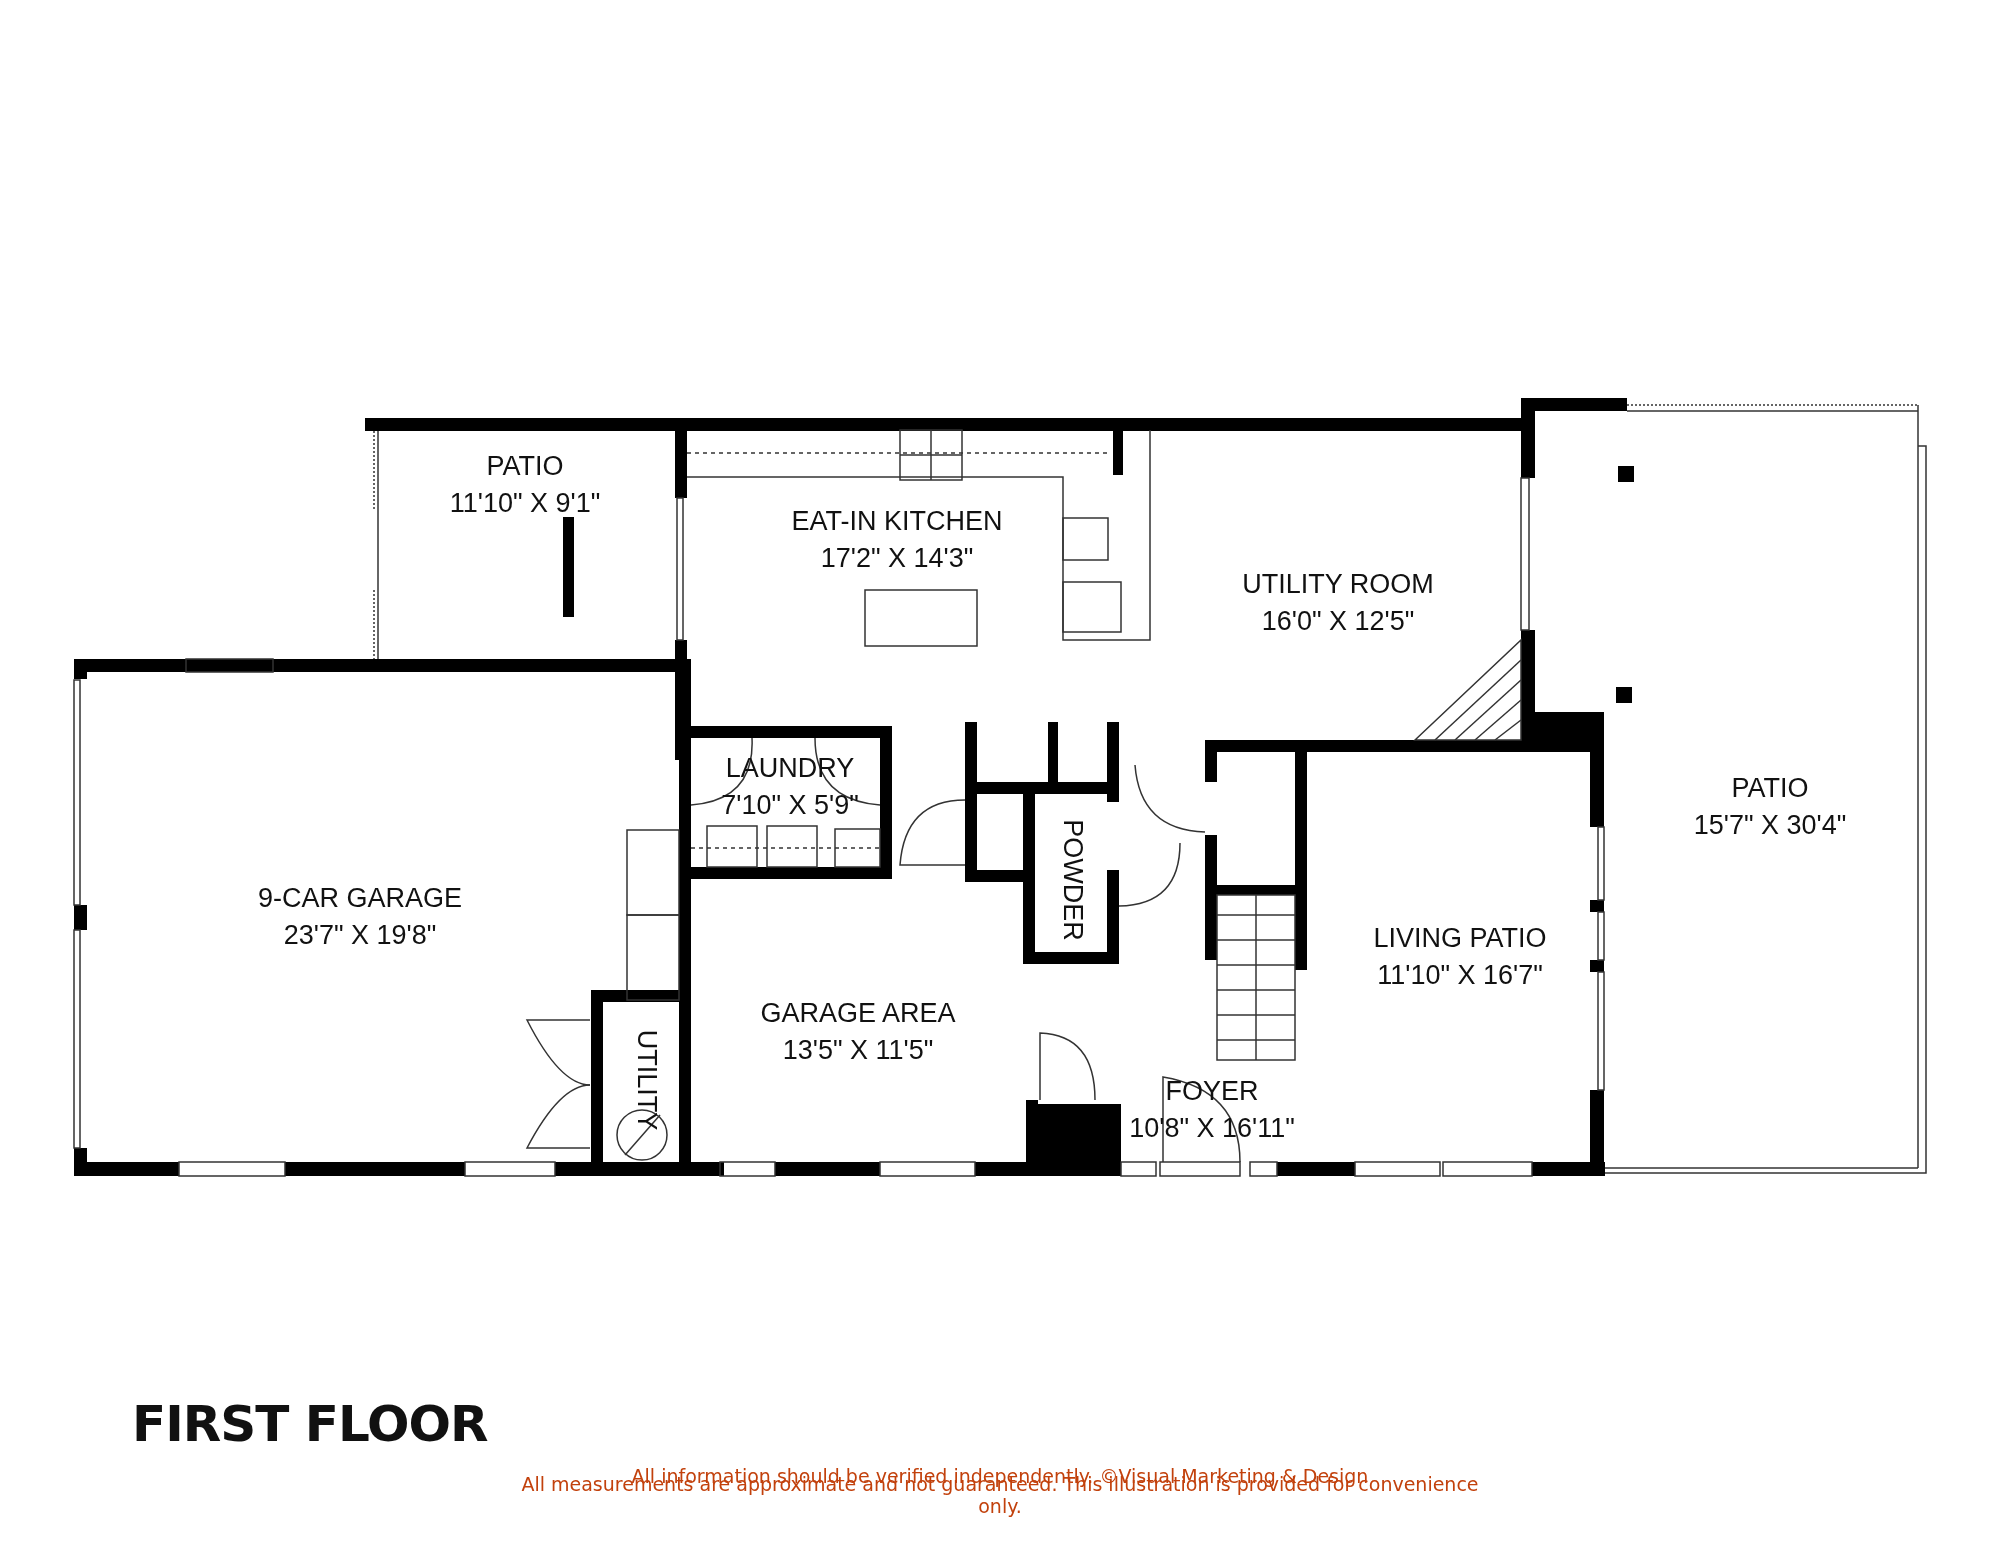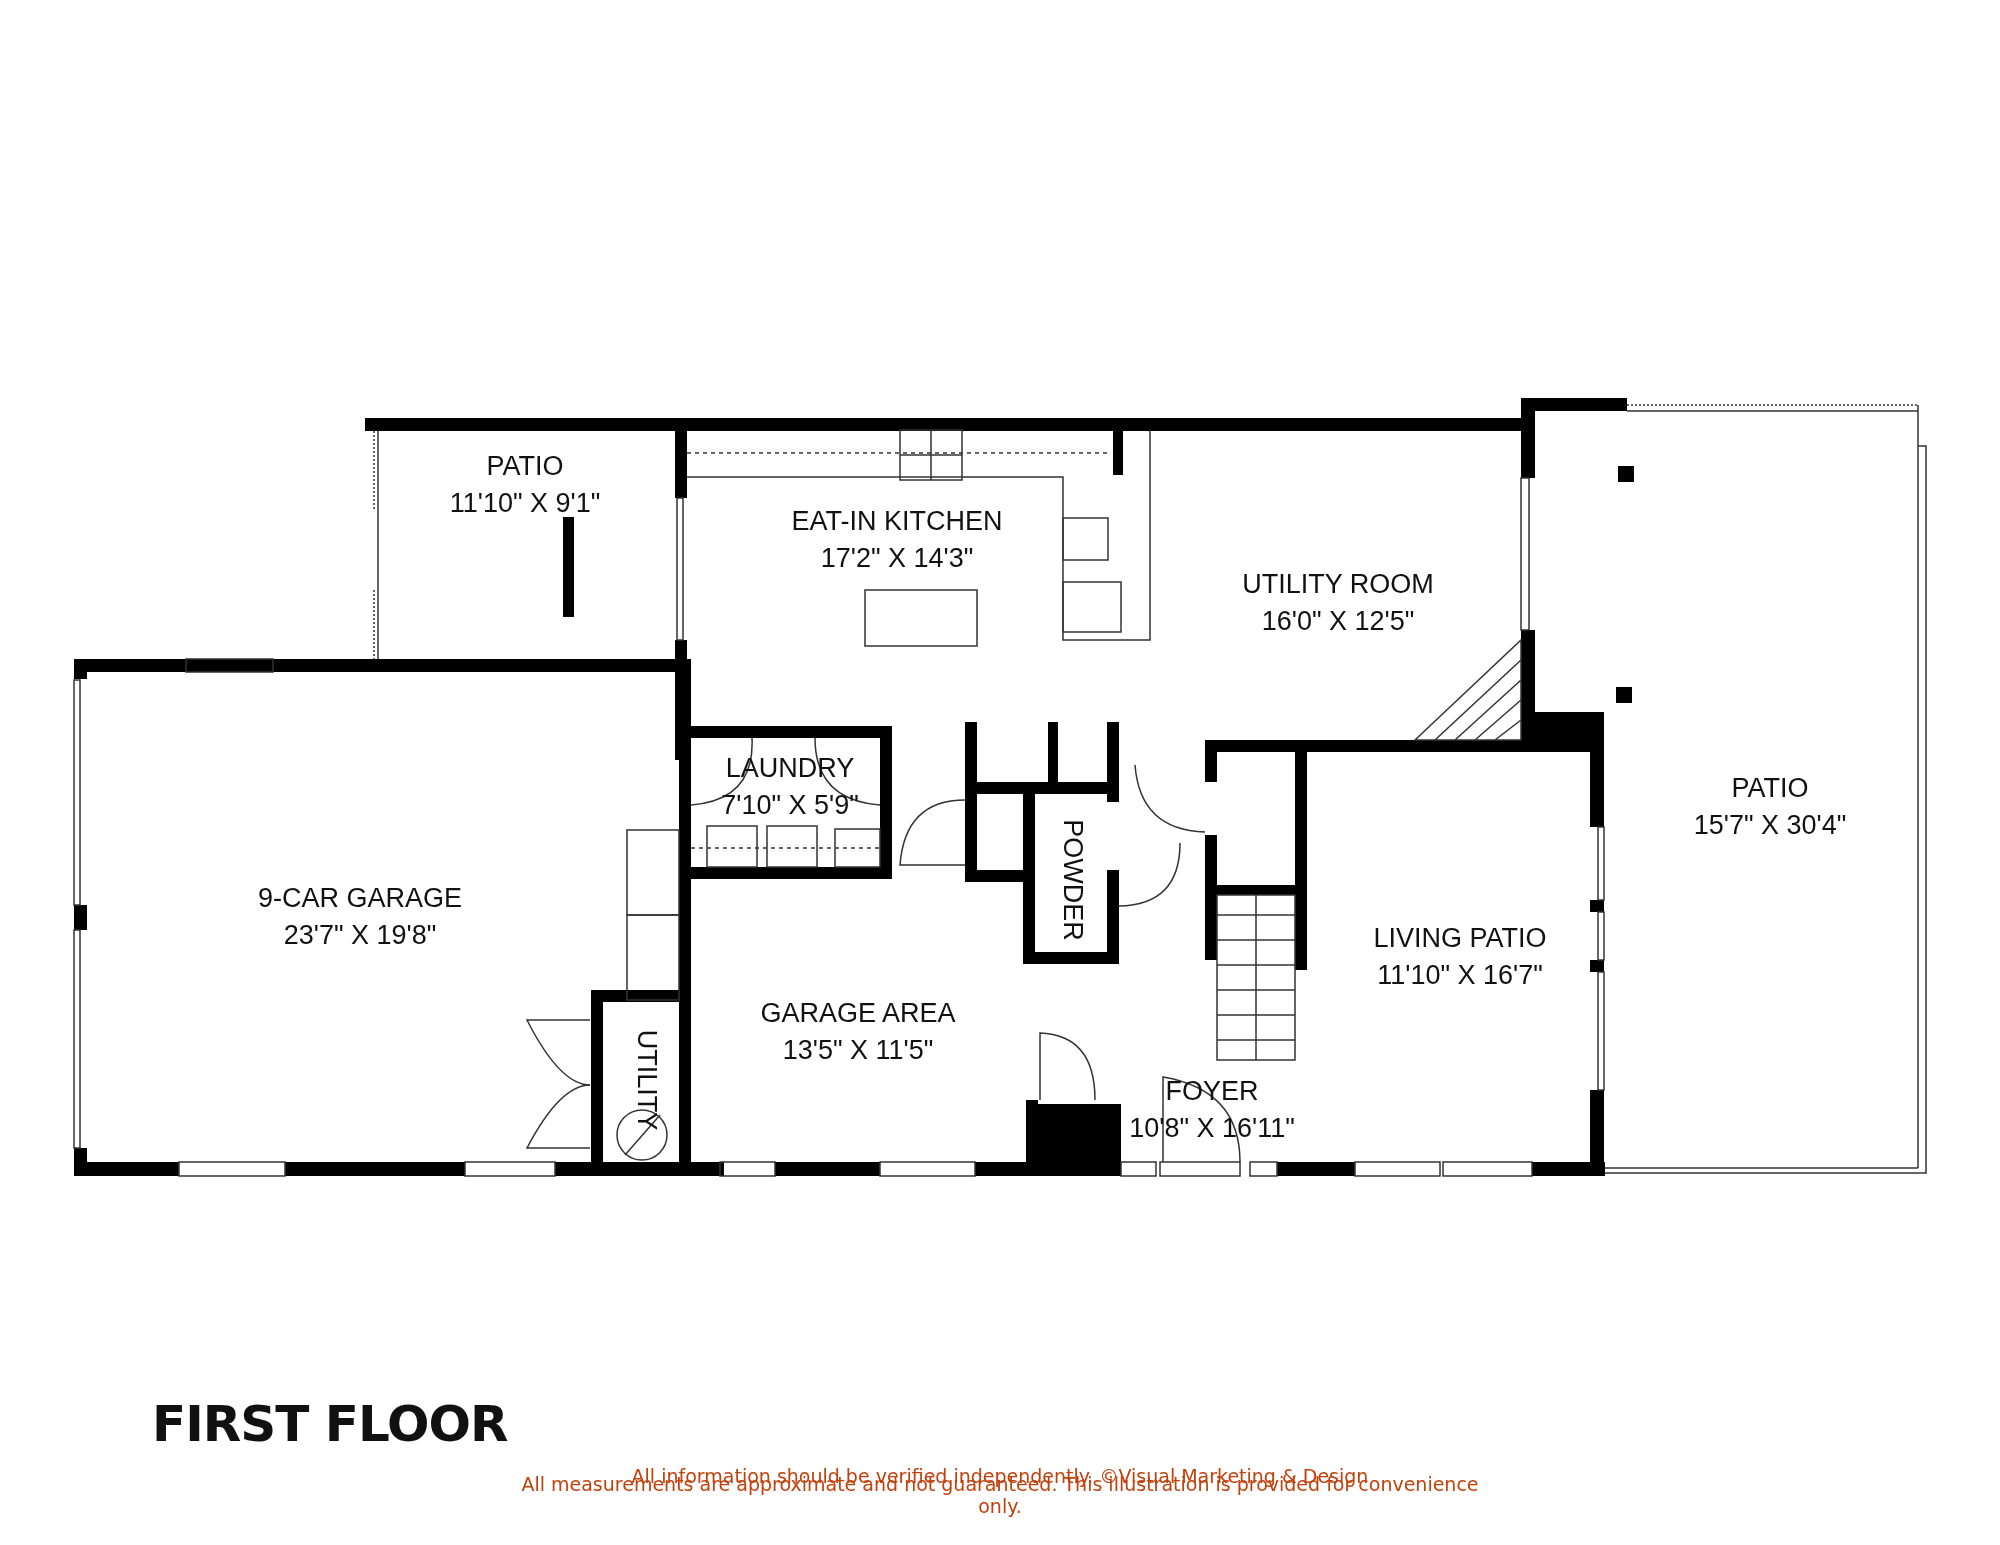--- a/index.html
+++ b/index.html
@@ -1,20 +1,20 @@
 <!DOCTYPE html>
 <html><head>
 <meta charset="utf-8">
 <style>
   html,body{margin:0;padding:0;background:#fff;}
   body{width:2000px;height:1545px;position:relative;overflow:hidden;font-family:"Liberation Sans",sans-serif;}
   #plan{position:absolute;left:0;top:0;width:2000px;height:1545px;}
   .room-label{position:absolute;text-align:center;color:#111;font-size:27px;line-height:37px;white-space:nowrap;transform:translateX(-50%);}
   .room-label.vert{transform:translate(-50%,-50%) rotate(90deg);line-height:30px;}
-  .title{position:absolute;left:152px;top:1395px;font-family:"DejaVu Sans",sans-serif;font-weight:bold;font-size:50px;color:#111;letter-spacing:-1px;}
+  .title{position:absolute;left:132px;top:1395px;font-family:"DejaVu Sans",sans-serif;font-weight:bold;font-size:50px;color:#111;letter-spacing:-1px;}
   .disclaimer{position:absolute;left:500px;width:1000px;text-align:center;font-family:"DejaVu Sans",sans-serif;font-size:19px;color:#c2410c;}
 </style>
 </head>
 <body>
 
 <svg id="plan" viewBox="0 0 2000 1545" xmlns="http://www.w3.org/2000/svg">
   <g fill="#000">
 
     <rect x="365" y="418" width="1162" height="13"></rect>
     <rect x="1521" y="398" width="106" height="13"></rect>

